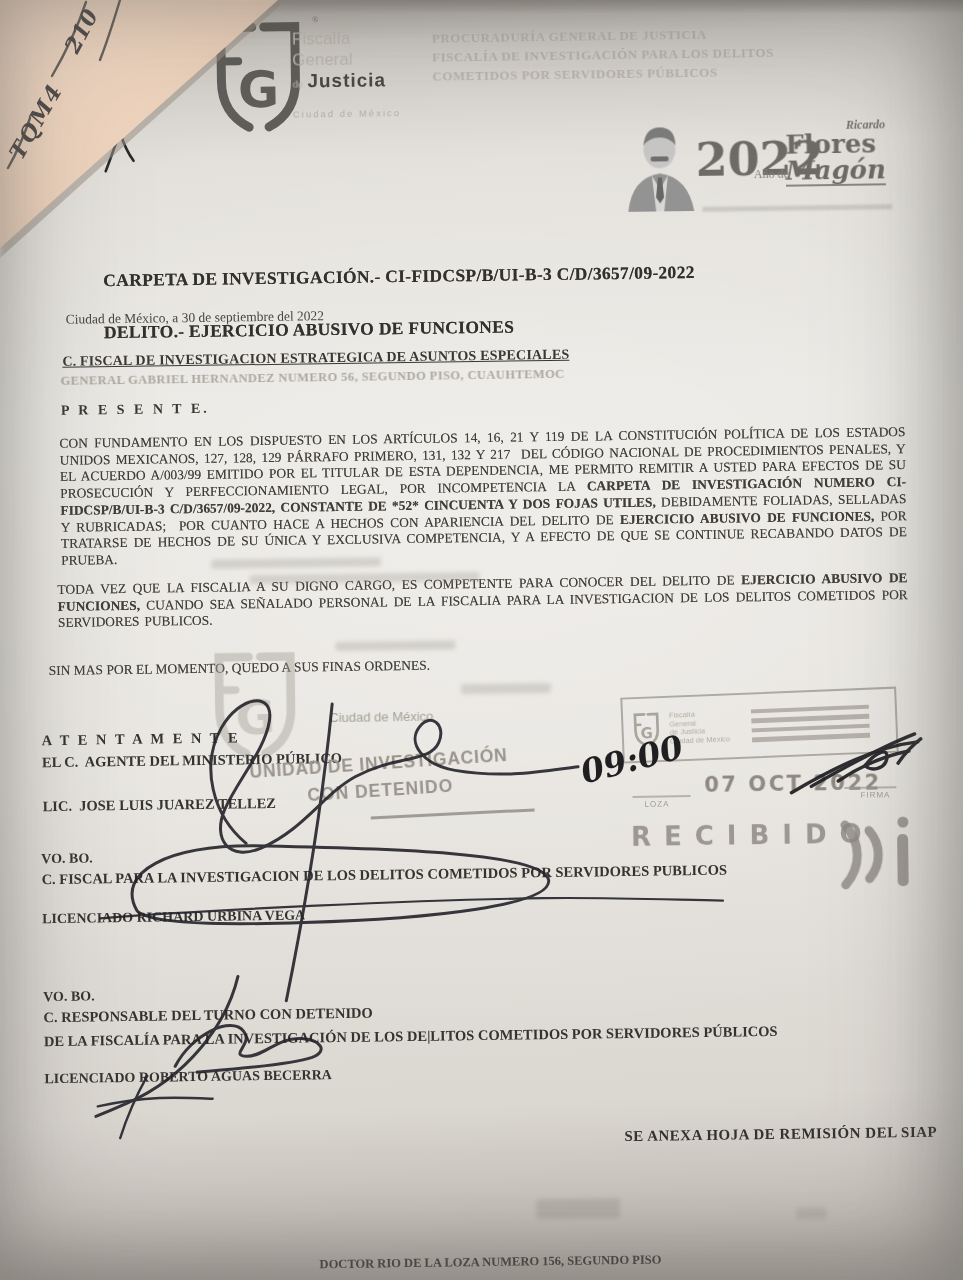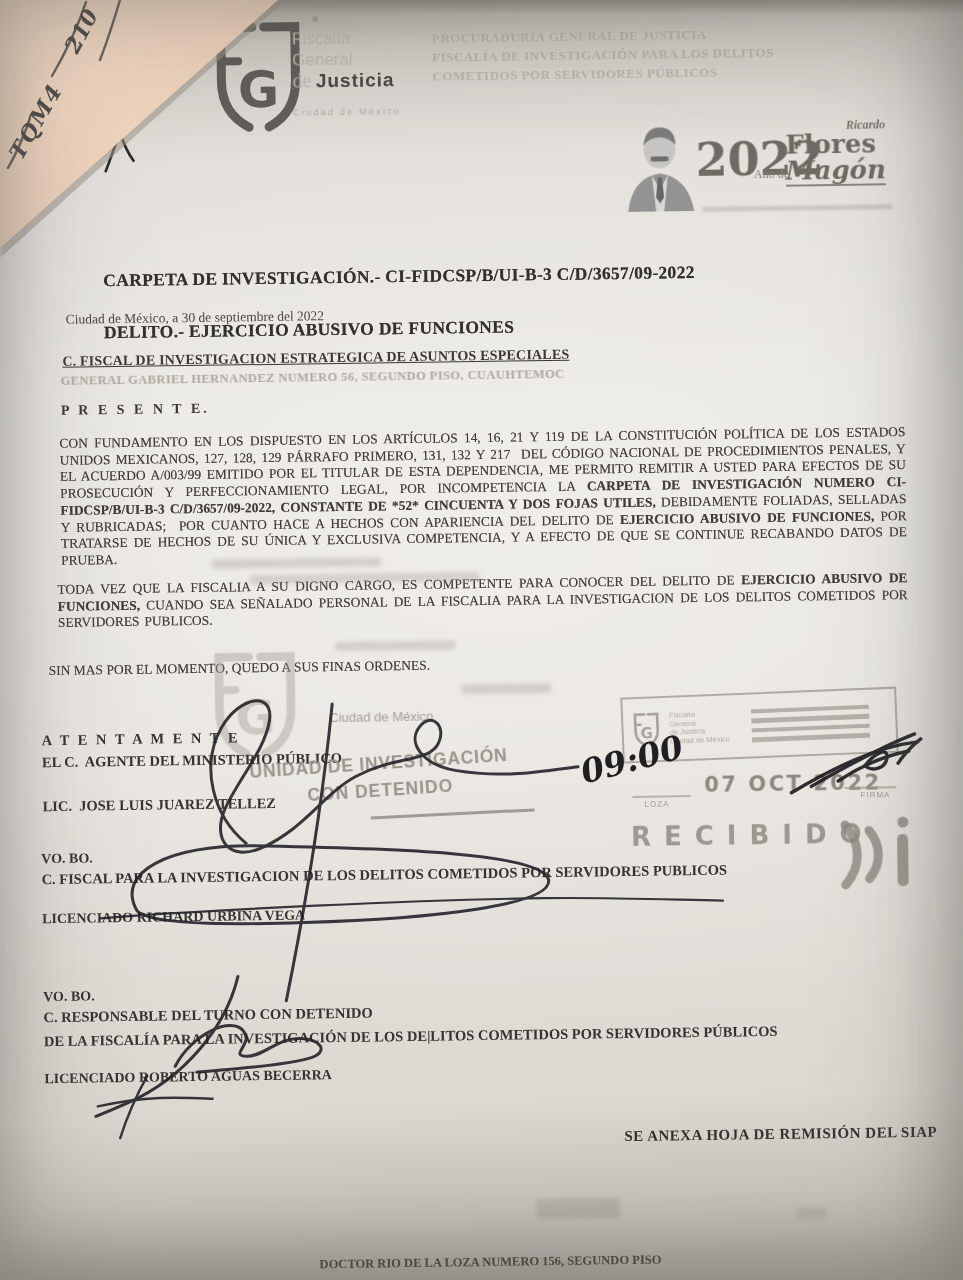--- a/index.html
+++ b/index.html
@@ -17,21 +17,21 @@
   .tilt{position:absolute;inset:0;transform:rotate(-0.8deg);transform-origin:480px 620px;}
   .t{position:absolute;white-space:pre-wrap;color:#3c3934;}
   .ink-svg{position:absolute;left:0;top:0;pointer-events:none;}
 
   
   .fgj-big{position:absolute;left:214px;top:16px;width:104px;height:118px;color:#4b4945;opacity:.85;}
   .reg{position:absolute;left:320px;top:12px;font-size:9px;color:#7d7973;}
   .brand{position:absolute;left:300px;top:26px;line-height:21px;font-family:"Liberation Sans",sans-serif;}
   .brand .f1{display:block;color:#bcb7af;font-size:17px;filter:blur(.4px);}
   .brand .row{display:block;}
-  .brand .de{color:#bcb7af;font-size:20px;filter:blur(.4px);font-family:Liberation Serif, serif;}
+  .brand .de{color:#bcb7af;font-size:11px;filter:blur(.4px);font-family:Liberation Serif, serif;}
   .brand .just{color:#4a4742;font-size:19px;font-weight:bold;letter-spacing:1px;}
   .brand .city{display:block;margin-top:9px;color:#b3aea6;font-size:9.5px;letter-spacing:2px;filter:blur(.3px);}
   .agency{position:absolute;left:440px;top:28px;width:470px;font-weight:bold;font-size:13px;line-height:19px;color:#b7b2aa;letter-spacing:.5px;filter:blur(.55px);}
   .agency span{display:block;}
 
   
   .banner{position:absolute;left:624px;top:118px;width:290px;height:100px;color:#716d67;}
   .portrait{position:absolute;left:0;top:4px;width:84px;height:92px;filter:blur(.6px) grayscale(1);opacity:.85;}
   .year{position:absolute;left:78px;top:18px;font-size:46px;font-weight:bold;font-family:"DejaVu Serif",serif;color:#6e6a64;filter:blur(.3px);}
   .fm{position:absolute;left:168px;top:6px;line-height:1;filter:blur(.3px);}

